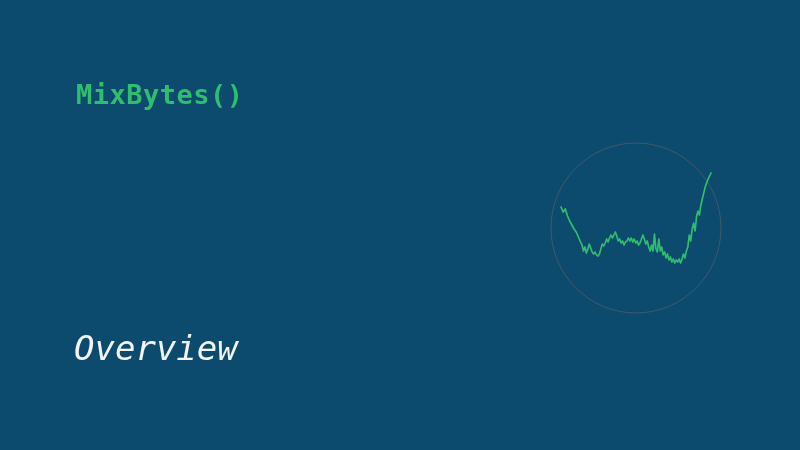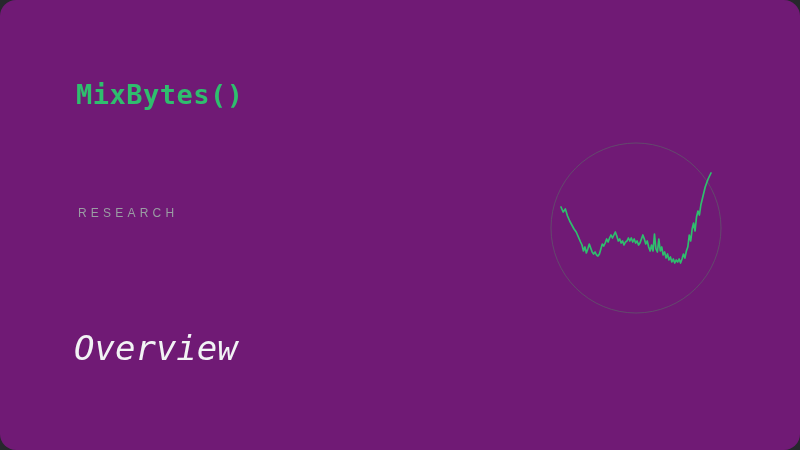--- a/index.html
+++ b/index.html
@@ -72,25 +72,24 @@
   .graphic svg {
     display: block;
     width: 180px;
     height: 180px;
     overflow: visible;
   }
 </style>
 </head>
 <body style="background: rgb(38, 40, 45);">
 
-<div id="slide" style="background: #701a75; border-radius: 16px;">
+<div id="slide" style="background: #0c4a6e;">
 
   <div class="logo" style="color: rgb(47, 190, 110);">MixBytes()</div>
 
-  <div class="eyebrow" style="color: rgb(154, 157, 163);">RESEARCH</div>
 
   <div class="title" style="color: rgb(242, 243, 245);">
     <span class="tline">Overview</span>
     
     
   </div>
 
   <div class="graphic">
     <svg viewBox="0 0 180 180" xmlns="http://www.w3.org/2000/svg">
       <circle id="chart-circle" cx="90" cy="90" r="85" fill="none" stroke="#5d6068" stroke-width="0.9" opacity="0.75"></circle>

